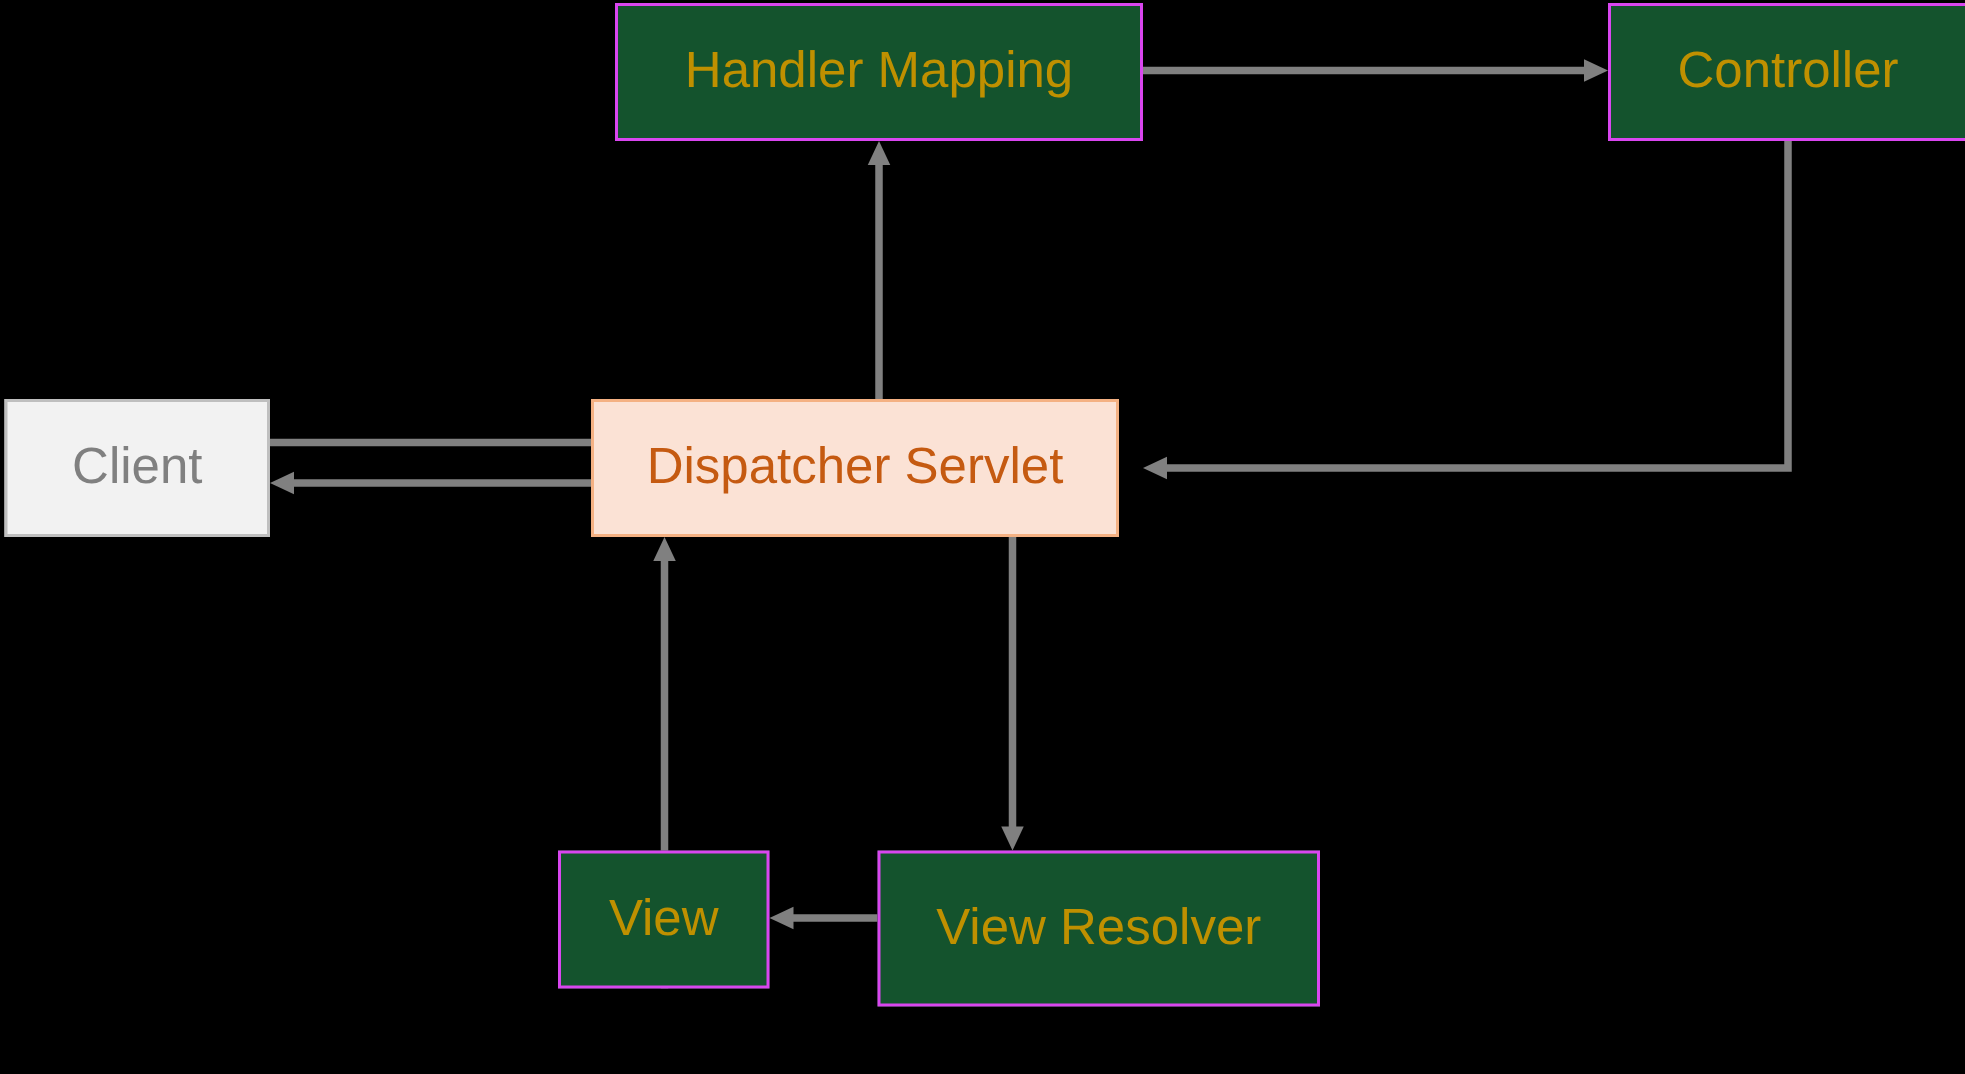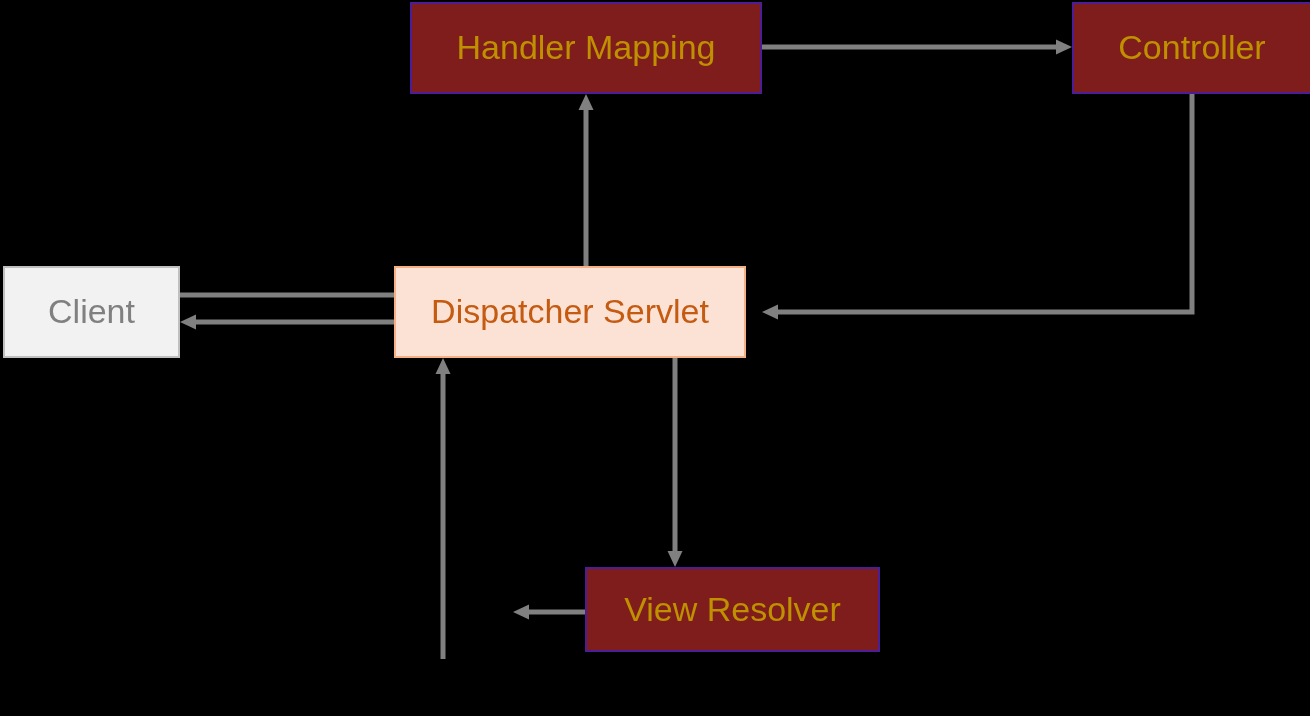--- a/index.html
+++ b/index.html
@@ -24,22 +24,22 @@
     justify-content: center;
     text-align: center;
     line-height: 1.1;
     white-space: nowrap;
     user-select: none;
   }
   .node-label {
     display: block;
   }
   .node.yellow {
-    background: #7f1d1d;
-    border: 2px solid #4c1d95;
+    background: #14532d;
+    border: 2px solid #d946ef;
     color: #BF9000;
     font-size: 34px;
     text-align: right;
   }
   .node.peach {
     background: #FBE2D5;
     border: 2px solid #F4B183;
     color: #C55A11;
     font-size: 34px;
   }
@@ -123,18 +123,21 @@
   </div>
 
   <div class="node gray" style="left:3px; top:266px; width:177px; height:92px;align-items:center;">
     <span class="node-label">Client</span>
   </div>
 
   <div class="node peach" style="left:394px; top:266px; width:352px; height:92px;">
     <span class="node-label">Dispatcher Servlet</span>
   </div>
 
+  <div class="node yellow" style="left:372px; top:567px; width:141px; height:92px;">
+    <span class="node-label">View</span>
+  </div>
 
-  <div class="node yellow" style="left:585px; top:567px; width:295px; height:85px;">
+  <div class="node yellow" style="left:585px; top:567px; width:295px; height:104px;">
     <span class="node-label">View Resolver</span>
   </div>
 
 </div>
 
 </body></html>

